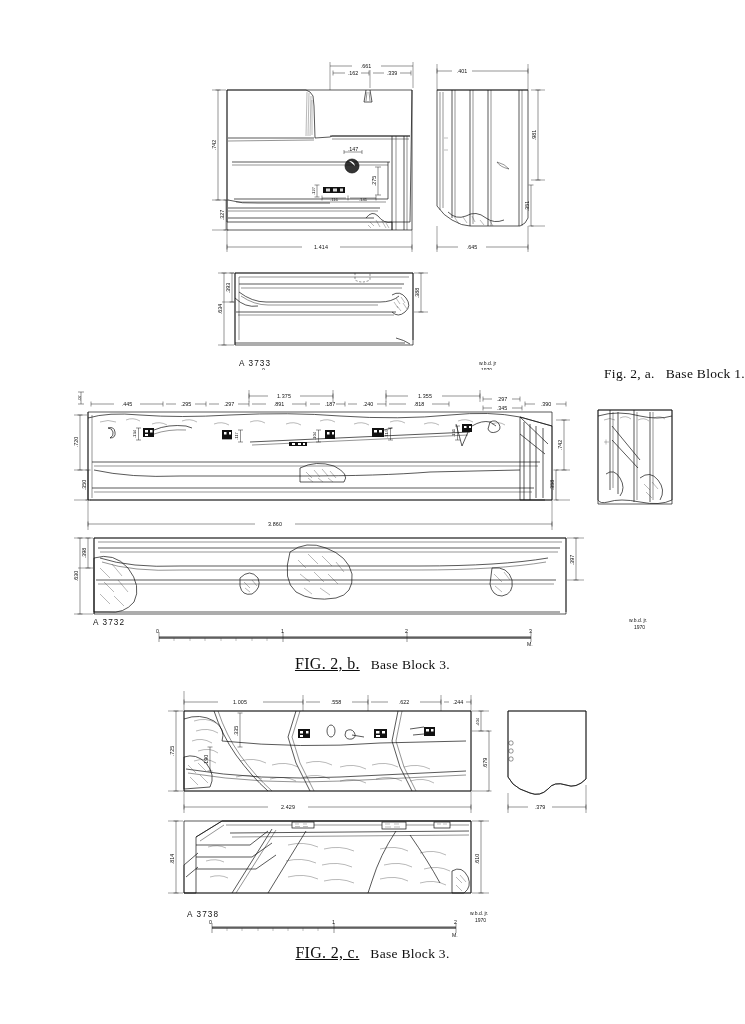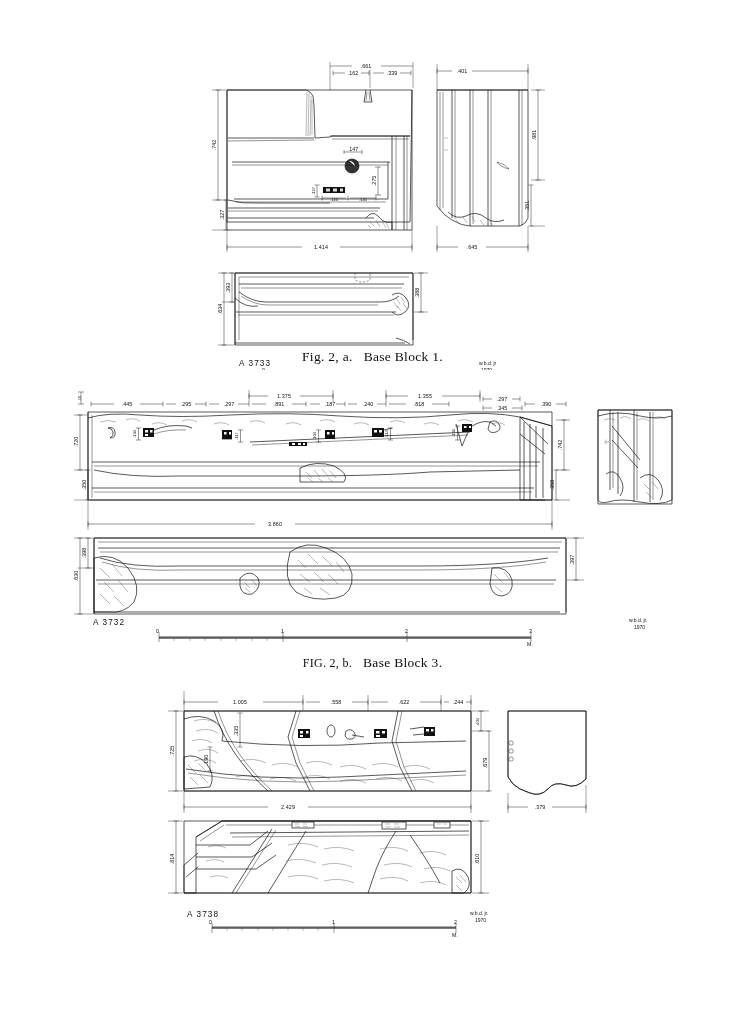--- a/index.html
+++ b/index.html
@@ -2,21 +2,21 @@
 <html><head>
 <meta charset="utf-8">
 <style>
   html,body{margin:0;padding:0;background:#ffffff;}
   body{width:745px;height:1024px;position:relative;overflow:hidden;
        font-family:"Liberation Serif",serif;color:#000;}
   .plate{position:absolute;left:0;top:0;width:745px;height:1024px;}
   svg{display:block;}
   .fig-caption{position:absolute;width:100%;text-align:center;
       font-family:"Liberation Serif",serif;font-size:13.5px;color:#0d0d0d;letter-spacing:.3px;}
-  .fig-caption .sc{font-size:12px;}
+  .fig-caption .sc{font-size:16px;text-decoration:underline;}
   .dimtxt{font-family:"Liberation Sans",sans-serif;font-size:5.4px;fill:#111;letter-spacing:.1px;}
   .dimtxt-sm{font-family:"Liberation Sans",sans-serif;font-size:4.2px;fill:#111;}
   .invtxt{font-family:"Liberation Sans",sans-serif;font-size:8.2px;fill:#111;letter-spacing:1.1px;}
   .sigtxt{font-family:"Liberation Sans",sans-serif;font-size:5px;fill:#111;}
   .scaletxt{font-family:"Liberation Sans",sans-serif;font-size:5.2px;fill:#111;}
   .ln{stroke:#111;fill:none;stroke-width:.7;}
   .ln-thin{stroke:#111;fill:none;stroke-width:.45;}
   .ln-hair{stroke:#222;fill:none;stroke-width:.3;}
   .ln-dash{stroke:#111;fill:none;stroke-width:.45;stroke-dasharray:2.2 1.6;}
   .dim{stroke:#111;fill:none;stroke-width:.45;}
@@ -242,21 +242,21 @@
     <text class="scaletxt" x="262" y="332">0</text>
     <text class="scaletxt" x="385" y="344">M.</text>
   </g>
 
   <g>
     <text class="sigtxt" x="479" y="325">w.b.d. jr</text>
     <text class="sigtxt" x="481" y="332">1970</text>
   </g>
 </svg>
 
-<div class="fig-caption" style="top:349px;">
+<div class="fig-caption" style="top:366px;text-align:right;">
   <span>Fig. 2, a.</span>
   &nbsp;
   <span>Base Block 1.</span>
 </div>
 
 <svg width="745" height="270" viewBox="0 0 745 270" style="position:absolute;left:0;top:382px;">
 
   <g>
     <text class="dimtxt-sm" x="81" y="16" text-anchor="middle" transform="rotate(-90 81 16)">.07</text>
     <path class="dim" d="M78 10 L84 10 M78 22 L84 22"></path>
@@ -719,14 +719,19 @@
     <text class="scaletxt" x="454" y="239">2</text>
     <text class="scaletxt" x="452" y="252">M.</text>
   </g>
 
   <g>
     <text class="sigtxt" x="470" y="230">w.b.d. jr.</text>
     <text class="sigtxt" x="475" y="237">1970</text>
   </g>
 </svg>
 
-
+<div class="fig-caption" style="top:944px;">
+  <span class="sc">FIG. 2, c.</span>
+  &nbsp;
+  <span>Base Block 3.</span>
 </div>
 
+</div>
+
 </body></html>

